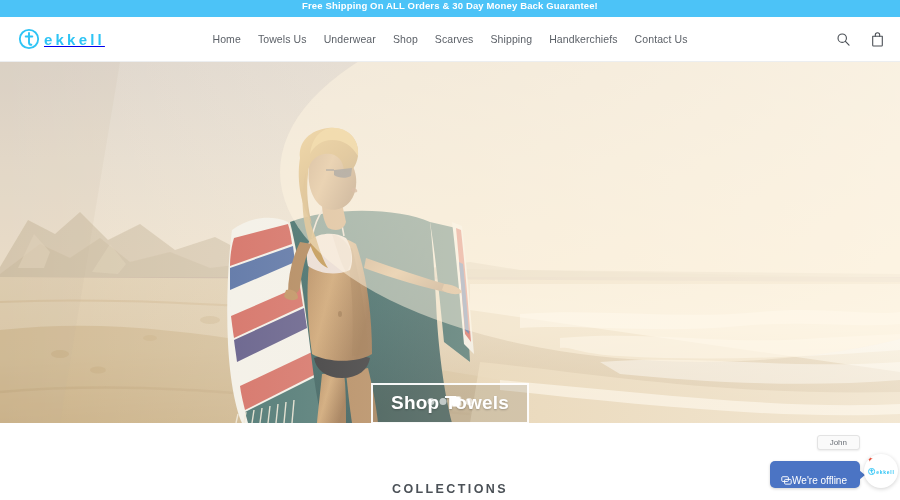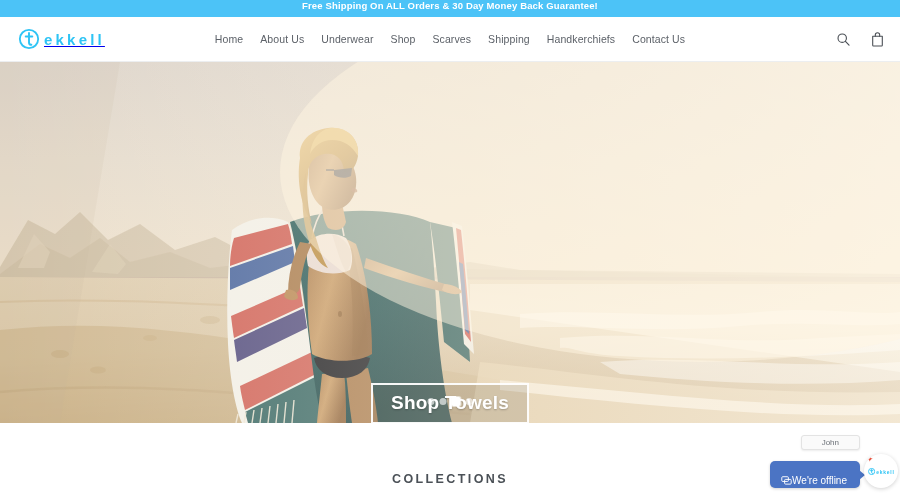--- a/index.html
+++ b/index.html
@@ -127,21 +127,21 @@
     border-radius: 2px;
   }
 
   
   .collections {
     height: 77px;
     background: #ffffff;
     display: flex;
     align-items: flex-end;
     justify-content: center;
-    padding-bottom: 14px;
+    padding-bottom: 4px;
   }
   .collections-title {
     color: #4b5157;
     font-size: 12.5px;
     font-weight: bold;
     letter-spacing: 2.4px;
   }
 
   
   .chat-widget {
@@ -152,21 +152,21 @@
     align-items: flex-end;
     z-index: 50;
   }
   .chat-agent-name {
     position: absolute;
     right: 38px;
     top: -19px;
     background: #fafafa;
     border: 1px solid #e3e3e3;
     border-radius: 3px;
-    padding: 2px 20px;
+    padding: 2px 12px;
     font-size: 8px;
     color: #6b7077;
     box-shadow: 0 1px 2px rgba(0,0,0,.08);
     white-space: nowrap;
   }
   .chat-button {
     position: relative;
     background: #4b74c4;
     border-radius: 5px;
     height: 27px;
@@ -241,21 +241,21 @@
         <circle cx="12" cy="12" r="10" fill="none" stroke="#2ec4f5" stroke-width="2"></circle>
         <path d="M12 5.5 v10.2 a2.6 2.6 0 0 0 2.6 2.6" fill="none" stroke="#2ec4f5" stroke-width="2.1" stroke-linecap="round"></path>
         <path d="M8.4 9.3 h7.2" fill="none" stroke="#2ec4f5" stroke-width="2.1" stroke-linecap="round"></path>
       </svg>
     </span>
     <span class="logo-text">ekkell</span>
   </a>
 
   <nav class="nav">
     <a href="#">Home</a>
-    <a href="#">About Us</a>
+    <a href="#">Towels Us</a>
     <a href="#">Underwear</a>
     <a href="#">Shop</a>
     <a href="#">Scarves</a>
     <a href="#">Shipping</a>
     <a href="#">Handkerchiefs</a>
     <a href="#">Contact Us</a>
   </nav>
 
   <div class="header-actions">
     <div class="icon-btn">

